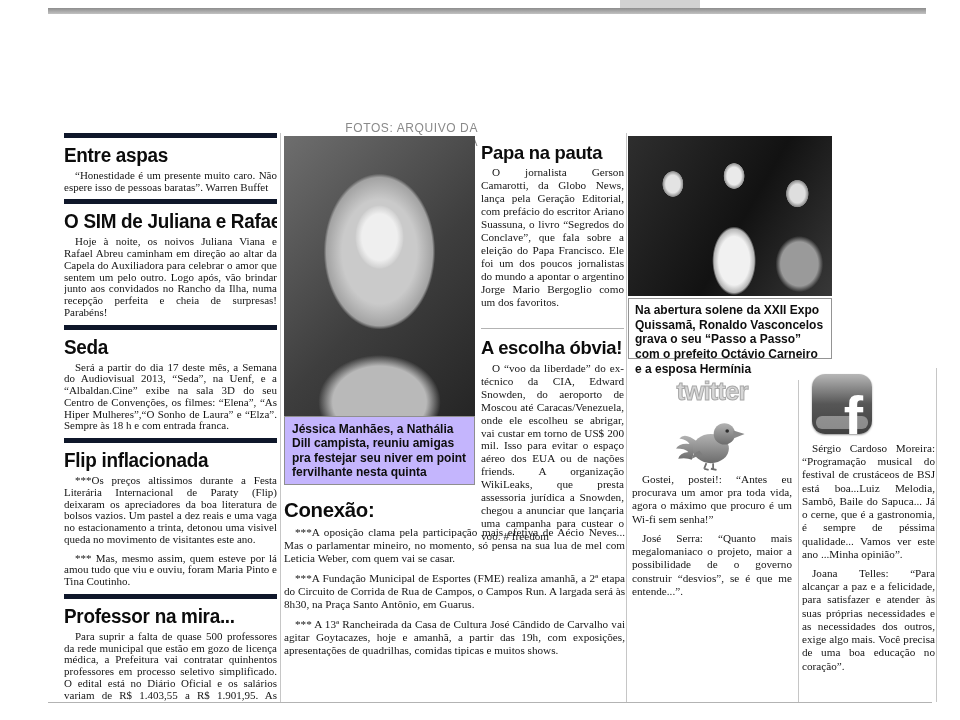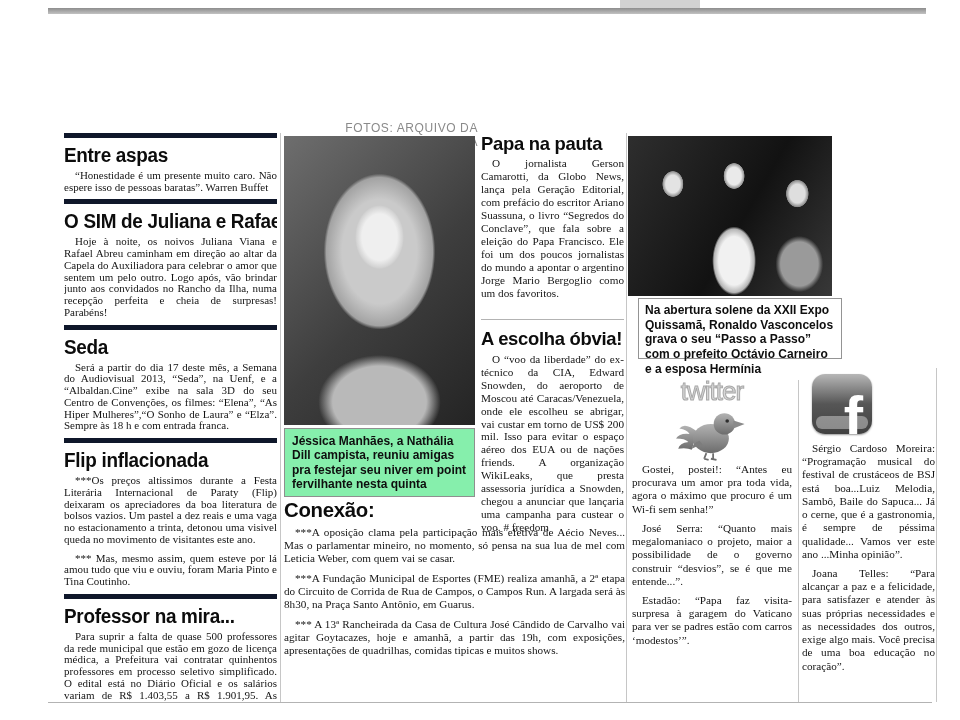--- a/index.html
+++ b/index.html
@@ -52,49 +52,49 @@
   #col-left { position:absolute; left:64px; top:133px; width:213px; height:569px; overflow:hidden; }
   #col-left section { border-top:5px solid #0f172a; padding:8px 0 6px; }
 
   
   #portrait-photo { position:absolute; left:284px; top:136px; width:191px; height:289px;
       background:
         radial-gradient(ellipse 32px 42px at 50% 35%, #efefef 0 55%, #d4d4d4 72%, rgba(0,0,0,0) 76%),
         radial-gradient(ellipse 68px 95px at 50% 40%, #cacaca 0 55%, #a3a3a3 78%, rgba(0,0,0,0) 82%),
         radial-gradient(ellipse 85px 65px at 50% 92%, #b9b9b9 0 55%, rgba(0,0,0,0) 72%),
         linear-gradient(135deg,#6e6e6e,#3e3e3e 55%,#242424); }
-  #center-caption { position:absolute; left:284px; top:428px; width:191px; height:69px;
-      border:1px solid #8f8f8f; background:#86efac; padding:5px 7px;
+  #center-caption { position:absolute; left:284px; top:416px; width:191px; height:69px;
+      border:1px solid #8f8f8f; background:#c4b5fd; padding:5px 7px;
       font-weight:700; font-size:12px; line-height:1.2; color:#0e0e0e; }
   #conexao { position:absolute; left:284px; top:499px; width:341px; height:203px; overflow:hidden; }
   #conexao .headline { font-size:21px; margin-bottom:6px; }
 
   
-  #col-papa { position:absolute; left:481px; top:131px; width:143px; height:569px; overflow:hidden; }
+  #col-papa { position:absolute; left:481px; top:140px; width:143px; height:569px; overflow:hidden; }
   #col-papa section { padding:3px 0 10px; }
   #col-papa section + section { border-top:1px solid #b3b3b3; margin-top:2px; padding-top:9px; }
   #col-papa .headline { font-size:19px; }
 
   
   #expo-photo { position:absolute; left:628px; top:136px; width:204px; height:160px;
       background:
         radial-gradient(ellipse 13px 16px at 22% 30%, #e3e3e3 0 55%, #8f8f8f 78%, rgba(0,0,0,0) 82%),
         radial-gradient(ellipse 13px 16px at 52% 25%, #eaeaea 0 55%, #949494 78%, rgba(0,0,0,0) 82%),
         radial-gradient(ellipse 14px 17px at 83% 36%, #dedede 0 55%, #8a8a8a 78%, rgba(0,0,0,0) 82%),
         radial-gradient(ellipse 28px 44px at 52% 78%, #f1f1f1 0 55%, #b5b5b5 72%, rgba(0,0,0,0) 78%),
         radial-gradient(ellipse 34px 40px at 84% 80%, #9a9a9a 0 55%, rgba(0,0,0,0) 70%),
         linear-gradient(120deg,#2e2e2e,#121212 55%,#383838); }
   #right-caption { position:absolute; left:628px; top:298px; width:204px; height:61px;
       border:1px solid #949494; background:#fff; padding:4px 6px;
-      font-weight:700; font-size:12px; line-height:1.22; color:#0e0e0e;margin-left:10px; }
+      font-weight:700; font-size:12px; line-height:1.22; color:#0e0e0e; }
 
   
   #col-twitter { position:absolute; left:632px; top:370px; width:160px; height:332px; overflow:hidden; }
-  #twitter-logo { text-align:center; font-weight:400; font-size:26px; letter-spacing:-1px;
-                  color:#d7d7d7; -webkit-text-stroke:1px #a8a8a8; margin:6px 0 0; }
+  #twitter-logo { text-align:center; font-weight:700; font-size:26px; letter-spacing:-1px;
+                  color:#d7d7d7; -webkit-text-stroke:1px #a8a8a8; margin:6px 0 10px; }
   #twitter-bird { text-align:center; height:56px; }
   #col-facebook { position:absolute; left:802px; top:370px; width:133px; height:332px; overflow:hidden; }
   #fb-icon { position:relative; width:60px; height:60px; margin:4px 0 8px 10px; border-radius:13px;
              background:linear-gradient(#b7b7b7,#565656 50%,#414141); overflow:hidden;
              box-shadow:0 1px 2px rgba(0,0,0,.4); }
   #fb-icon .band { position:absolute; left:4px; right:4px; bottom:5px; height:13px;
                    border-radius:6px; background:rgba(255,255,255,.38); }
   #fb-icon .glyph { position:absolute; right:9px; bottom:-16px; font-weight:700; font-size:58px;
                     color:#fff; font-family:"Liberation Sans", sans-serif; }
 </style>
@@ -175,21 +175,20 @@
         <ellipse cx="32" cy="28" rx="16" ry="13" fill="url(#birdg)"></ellipse>
         <circle cx="44" cy="15" r="9.5" fill="url(#birdg)"></circle>
         <polygon points="52,12 62,15 52,19" fill="#8a8a8a"></polygon>
         <circle cx="46.5" cy="12.5" r="1.6" fill="#2e2e2e"></circle>
         <path d="M22 30 q-6 2 -7 7 q6 -3 10 -3 z" fill="#7d7d7d"></path>
         <path d="M28 41 l-2 5 M34 41 l0 5 M32 46 l5 1 M26 46 l4 1" stroke="#6e6e6e" stroke-width="1.6" fill="none"></path>
       </svg>
     </div>
     <p>Gostei, postei!: “Antes eu procurava um amor pra toda vida, agora o máximo que procuro é um Wi-fi sem senha!”</p>
     <p>José Serra: “Quanto mais megalomaniaco o projeto, maior a possibilidade de o governo construir “desvios”, se é que me entende...”.</p>
-    <p>Estadão: “Papa faz visita-surpresa à garagem do Vaticano para ver se padres estão com carros ‘modestos’”.</p>
   </div>
 
   <div id="col-facebook" class="sq">
     <div id="fb-icon">
       <span class="band"></span>
       <span class="glyph">f</span>
     </div>
     <p>Sérgio Cardoso Moreira: “Programação musical do festival de crustáceos de BSJ está boa...Luiz Melodia, Sambô, Baile do Sapuca... Já o cerne, que é a gastronomia, é sempre de péssima qualidade... Vamos ver este ano ...Minha opinião”.</p>
     <p>Joana Telles: “Para alcançar a paz e a felicidade, para satisfazer e atender às suas próprias necessidades e as necessidades dos outros, exige algo mais. Você precisa de uma boa educação no coração”.</p>
   </div>

